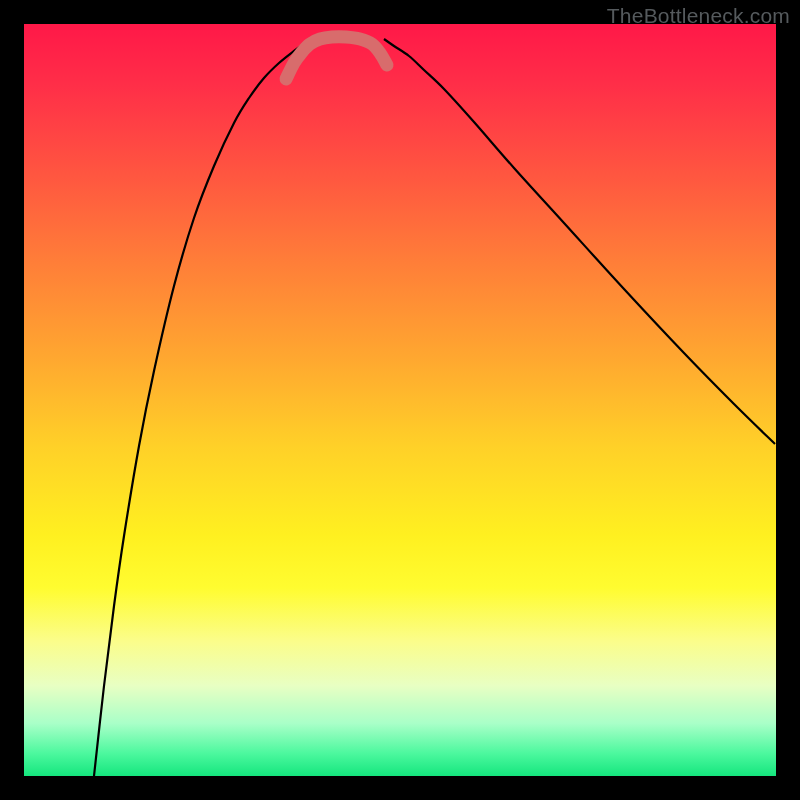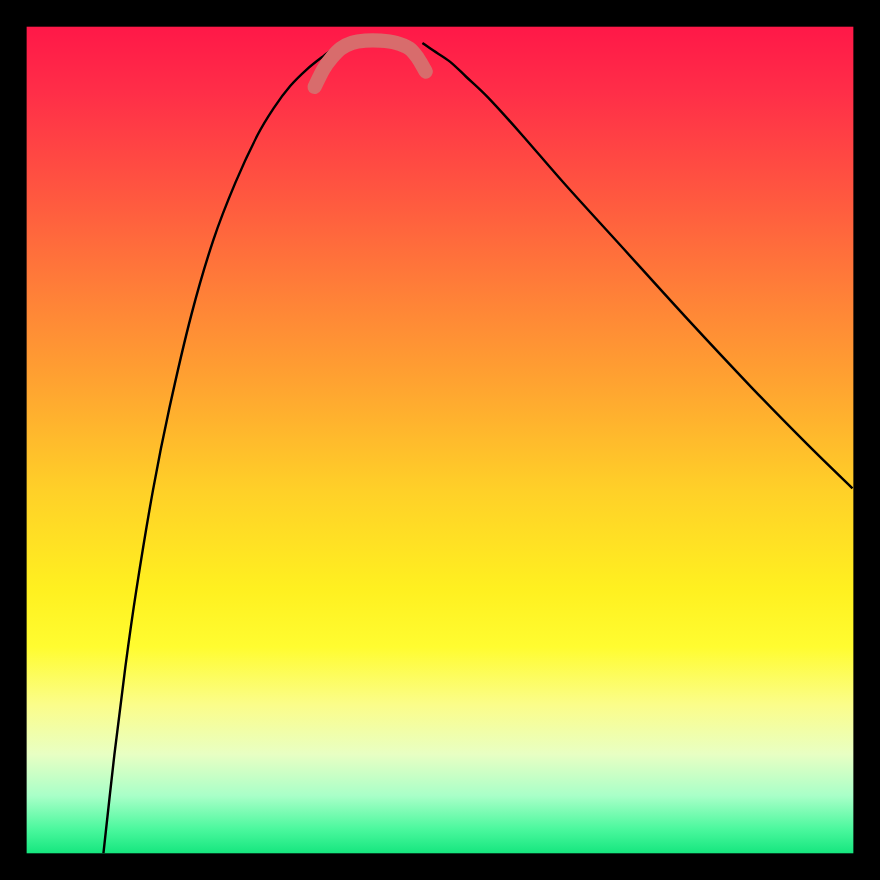--- a/index.html
+++ b/index.html
@@ -69,13 +69,14 @@
 
     <svg class="curves" viewBox="0 0 752 752" preserveAspectRatio="none">
       <g>
         <path fill="none" stroke="#000000" stroke-width="2.2" d="M 70 752 C 71.67 737.00, 76.67 690.33, 80 662 C 83.33 633.67, 86.67 607.00, 90 582 C 93.33 557.00, 95.83 538.67, 100 512 C 104.17 485.33, 110.00 449.50, 115 422 C 120.00 394.50, 124.17 373.67, 130 347 C 135.83 320.33, 143.33 287.50, 150 262.00000000000006 C 156.67 236.50, 163.33 214.00, 170 194 C 176.67 174.00, 183.33 157.83, 190 142 C 196.67 126.17, 204.17 110.33, 210 99 C 215.83 87.67, 220.00 81.50, 225 74 C 230.00 66.50, 235.00 59.83, 240 54 C 245.00 48.17, 250.00 43.50, 255 39 C 260.00 34.50, 265.83 30.17, 270 27 C 274.17 23.83, 276.67 22.00, 280 20 C 283.33 18.00, 288.33 15.83, 290 15"></path>
         <path fill="none" stroke="#000000" stroke-width="2.2" d="M 360 15 C 361.67 16.17, 365.83 19.17, 370 22 C 374.17 24.83, 380.00 28.00, 385 32 C 390.00 36.00, 394.17 40.50, 400 46 C 405.83 51.50, 411.67 56.33, 420 65 C 428.33 73.67, 438.33 84.83, 450 98 C 461.67 111.17, 475.00 127.17, 490 144 C 505.00 160.83, 521.67 178.83, 540 199 C 558.33 219.17, 580.00 243.33, 600 265 C 620.00 286.67, 641.67 309.83, 660 329 C 678.33 348.17, 694.83 364.83, 710 380 C 725.17 395.17, 744.17 413.33, 751 420"></path>
         <path fill="none" stroke="#d86c6c" stroke-width="13" stroke-linecap="round" stroke-linejoin="round" d="M 262 55 C 263.33 52.33, 267.33 43.50, 270 39 C 272.67 34.50, 275.33 31.17, 278 28 C 280.67 24.83, 283.00 22.17, 286 20 C 289.00 17.83, 292.33 16.17, 296 15 C 299.67 13.83, 303.67 13.33, 308 13 C 312.33 12.67, 317.33 12.67, 322 13 C 326.67 13.33, 331.67 13.83, 336 15 C 340.33 16.17, 344.67 17.67, 348 20 C 351.33 22.33, 353.50 25.50, 356 29 C 358.50 32.50, 361.83 39.00, 363 41"></path>
       </g>
     </svg>
   </div>
 
+  <div class="watermark">TheBottleneck.com</div>
 </div>
 
 </body></html>

